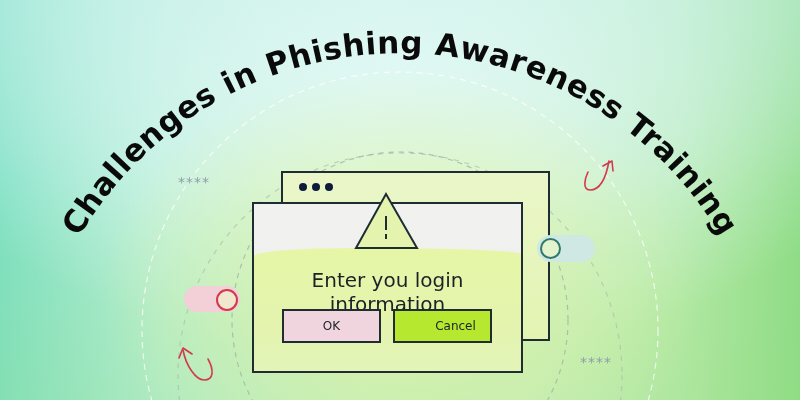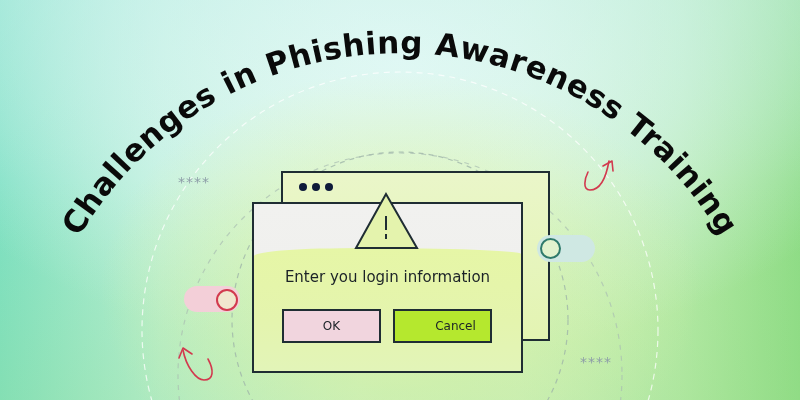--- a/index.html
+++ b/index.html
@@ -31,21 +31,21 @@
       border: 2px solid #1f2d33; box-sizing: border-box; overflow: hidden;
       background: linear-gradient(180deg, #f1f1ef 0%, #eeeeec 100%);
     }
     .dialog .lower {
       position: absolute; left: 0; right: 0; top: 44px; bottom: 0;
       background: linear-gradient(180deg, #e6f6a6 0%, #e4f4ae 60%, #e2f4b8 100%);
       border-radius: 40% 60% 0 0 / 8px 6px 0 0;
     }
     .prompt {
       position: absolute; left: 0; right: 0; top: 64px; text-align: center;
-      font-family: "DejaVu Sans", sans-serif; font-size: 15px; color: #1b2227;
+      font-family: "DejaVu Sans", sans-serif; font-size: 20px; color: #1b2227;
     }
     .btn {
       position: absolute; top: 105px; width: 99px; height: 34px; box-sizing: border-box;
       border: 2px solid #1f2d33; display: flex; align-items: center; justify-content: center;
       font-family: "DejaVu Sans", sans-serif; font-size: 12px; color: #1b2227;
     }
     .btn-ok { left: 28px; background: #f1d5de; }
     .btn-cancel { left: 139px; background: #b5e82e; padding-left: 26px; }
     .toggle { position: absolute; border-radius: 14px; }
     .toggle-left { left: 184px; top: 286px; width: 56px; height: 26px; background: #f3cfd8; }

